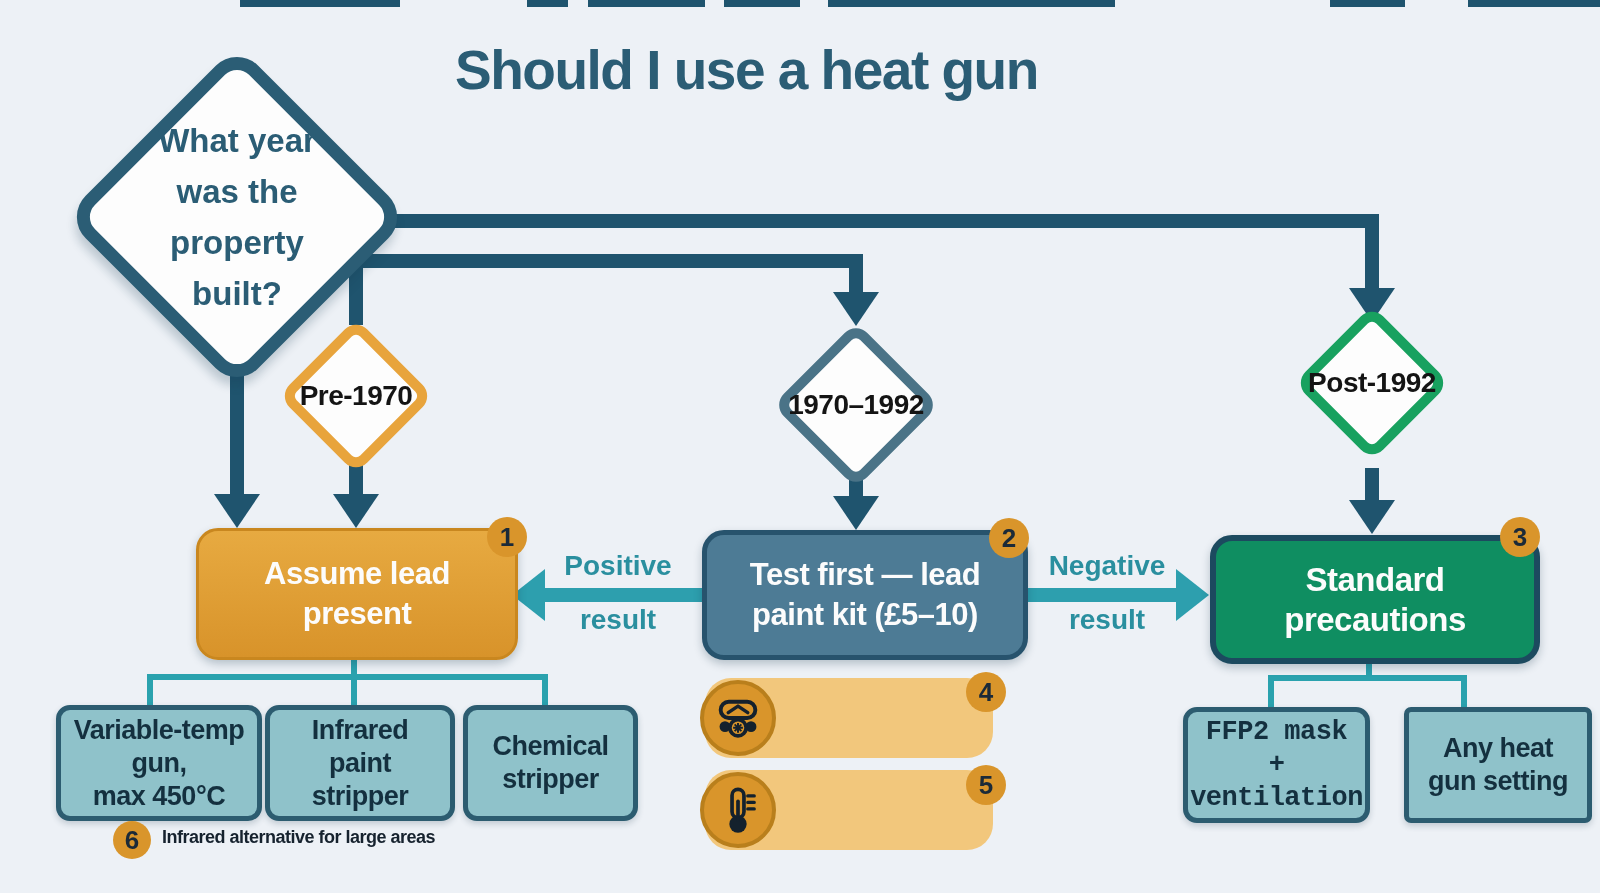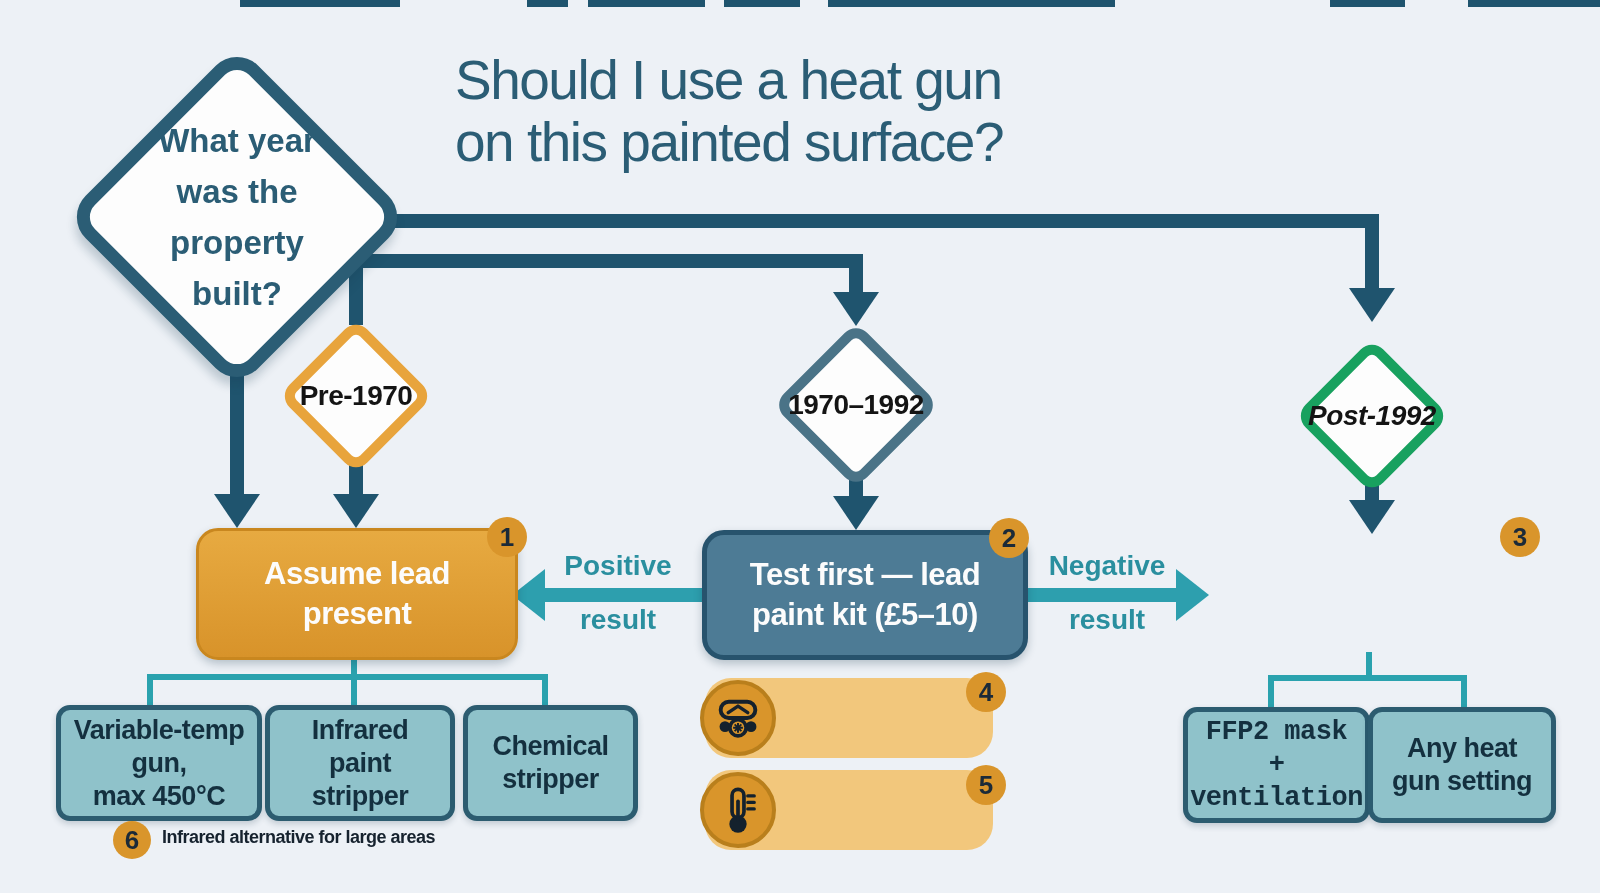--- a/index.html
+++ b/index.html
@@ -8,22 +8,22 @@
     background:var(--background,#edf1f6);
     font-family:"Liberation Sans","DejaVu Sans",sans-serif;
     -webkit-font-smoothing:antialiased;
   }
 
   
   .topseg{position:absolute;top:0;height:7px;background:var(--line);}
 
   
   .title{
-    position:absolute;left:455px;top:50px;width:760px;
-    font-size:55px;font-weight:400;line-height:1.12;letter-spacing:-1.5px;
+    position:absolute;left:455px;top:40px;width:760px;
+    font-size:55px;font-weight:700;line-height:1.12;letter-spacing:-1.5px;
     color:var(--ink);
   }
 
   
   .hline,.vline{position:absolute;background:var(--line);}
   .arrowhead{position:absolute;width:0;height:0;
     border-left:23px solid transparent;border-right:23px solid transparent;
     border-top:34px solid var(--line);}
   .conn{position:absolute;background:var(--teal_connector);}
 
@@ -89,21 +89,20 @@
     <div class="topseg" style="left:527px;width:41px;"></div>
     <div class="topseg" style="left:588px;width:117px;"></div>
     <div class="topseg" style="left:724px;width:76px;"></div>
     <div class="topseg" style="left:828px;width:287px;"></div>
     <div class="topseg" style="left:1330px;width:75px;"></div>
     <div class="topseg" style="left:1468px;width:132px;"></div>
   </div>
 
   <div class="title">
     <div>Should I use a heat gun</div>
-    <div>on this painted surface?</div>
   </div>
 
   <div class="hline" style="left:350px;top:214px;width:1029px;height:14px;"></div>
   <div class="vline" style="left:1365px;top:214px;width:14px;height:74px;"></div>
   <div class="arrowhead" style="left:1349px;top:288px;"></div>
 
   <div class="hline" style="left:340px;top:254px;width:523px;height:14px;"></div>
   <div class="vline" style="left:849px;top:254px;width:14px;height:40px;"></div>
   <div class="arrowhead" style="left:833px;top:292px;"></div>
 
@@ -134,37 +133,41 @@
   <div class="diamond" style="left:301px;top:341px;width:110px;height:110px;">
     <div class="d-shape d-pre"></div>
     <div class="d-label branch-label">Pre-1970</div>
   </div>
 
   <div class="diamond" style="left:797px;top:346px;width:118px;height:118px;">
     <div class="d-shape d-mid"></div>
     <div class="d-label branch-label">1970–1992</div>
   </div>
 
-  <div class="diamond" style="left:1317px;top:361px;width:110px;height:110px;font-style:italic;">
+  <div class="diamond" style="left:1317px;top:328px;width:110px;height:110px;">
     <div class="d-shape d-post"></div>
     <div class="d-label branch-label">Post-1992</div>
   </div>
 
   <div class="outcome box-orange" style="left:196px;top:528px;width:316px;height:126px;">
     <div>Assume lead</div>
     <div>present</div>
   </div>
   <div class="badge" style="left:487px;top:517px;">1</div>
 
   <div class="outcome box-steel" style="left:702px;top:530px;width:316px;height:120px;text-align:right;">
     <div>Test first — lead</div>
     <div>paint kit (£5–10)</div>
   </div>
   <div class="badge" style="left:989px;top:518px;">2</div>
 
+  <div class="outcome box-green" style="left:1210px;top:535px;width:318px;height:117px;">
+    <div>Standard</div>
+    <div>precautions</div>
+  </div>
   <div class="badge" style="left:1500px;top:517px;">3</div>
 
   <div class="tbar" style="left:540px;top:588px;width:165px;"></div>
   <div class="thead-left" style="left:512px;top:569px;"></div>
   <div class="tlabel" style="left:538px;top:550px;">Positive</div>
   <div class="tlabel" style="left:538px;top:604px;">result</div>
 
   <div class="tbar" style="left:1016px;top:588px;width:162px;"></div>
   <div class="thead-right" style="left:1176px;top:569px;"></div>
   <div class="tlabel" style="left:1027px;top:550px;">Negative</div>
@@ -225,21 +228,21 @@
   <div class="pill-text" style="left:790px;top:782px;">
     <div>Max 500°C</div>
     <div>(CLAW 2002)</div>
   </div>
   <div class="badge" style="left:966px;top:765px;">5</div>
 
   <div class="panel" style="left:1183px;top:707px;width:177px;height:106px;font-family:Liberation Mono, monospace;">
     <div>FFP2 mask</div>
     <div>+ ventilation</div>
   </div>
-  <div class="panel" style="left:1368px;top:707px;width:178px;height:106px;">
+  <div class="panel" style="left:1404px;top:707px;width:178px;height:106px;border-radius:7px;">
     <div>Any heat</div>
     <div>gun setting</div>
   </div>
 
   <div class="badge" style="left:113px;top:821px;width:38px;height:38px;">6</div>
   <div class="footnote-text" style="left:162px;top:827px;">Infrared alternative for large areas</div>
 
 </div>
 
 </body></html>

